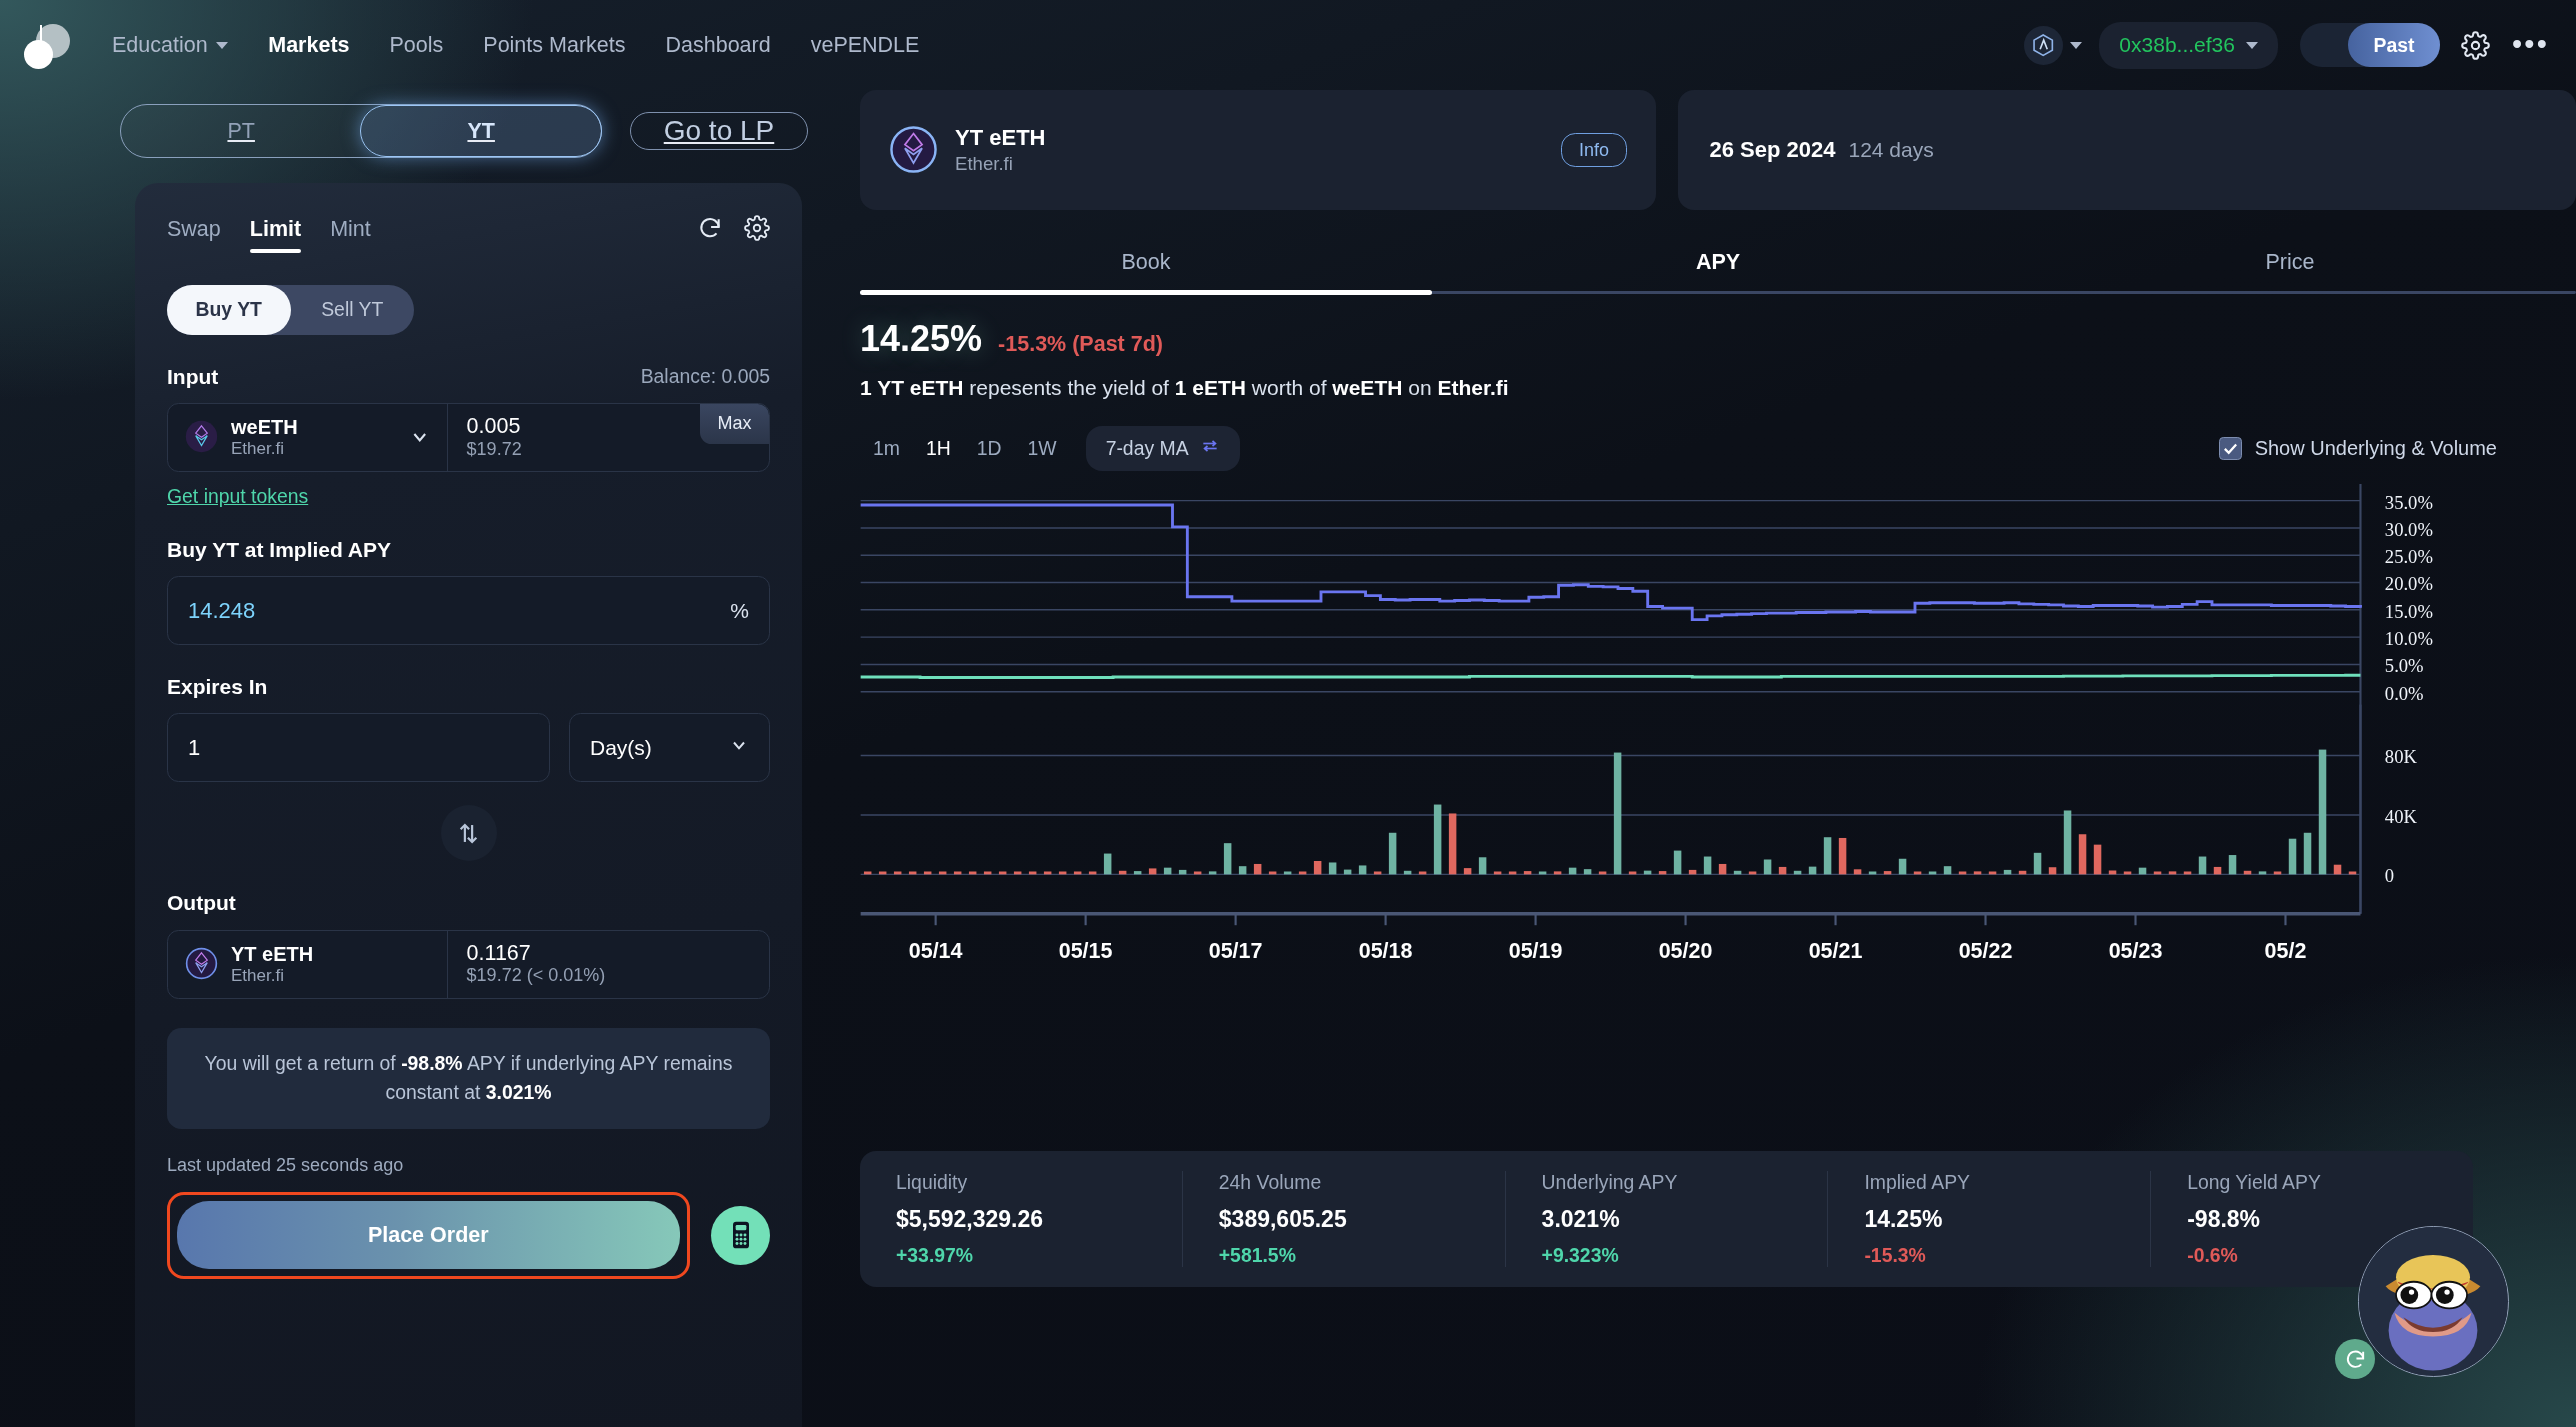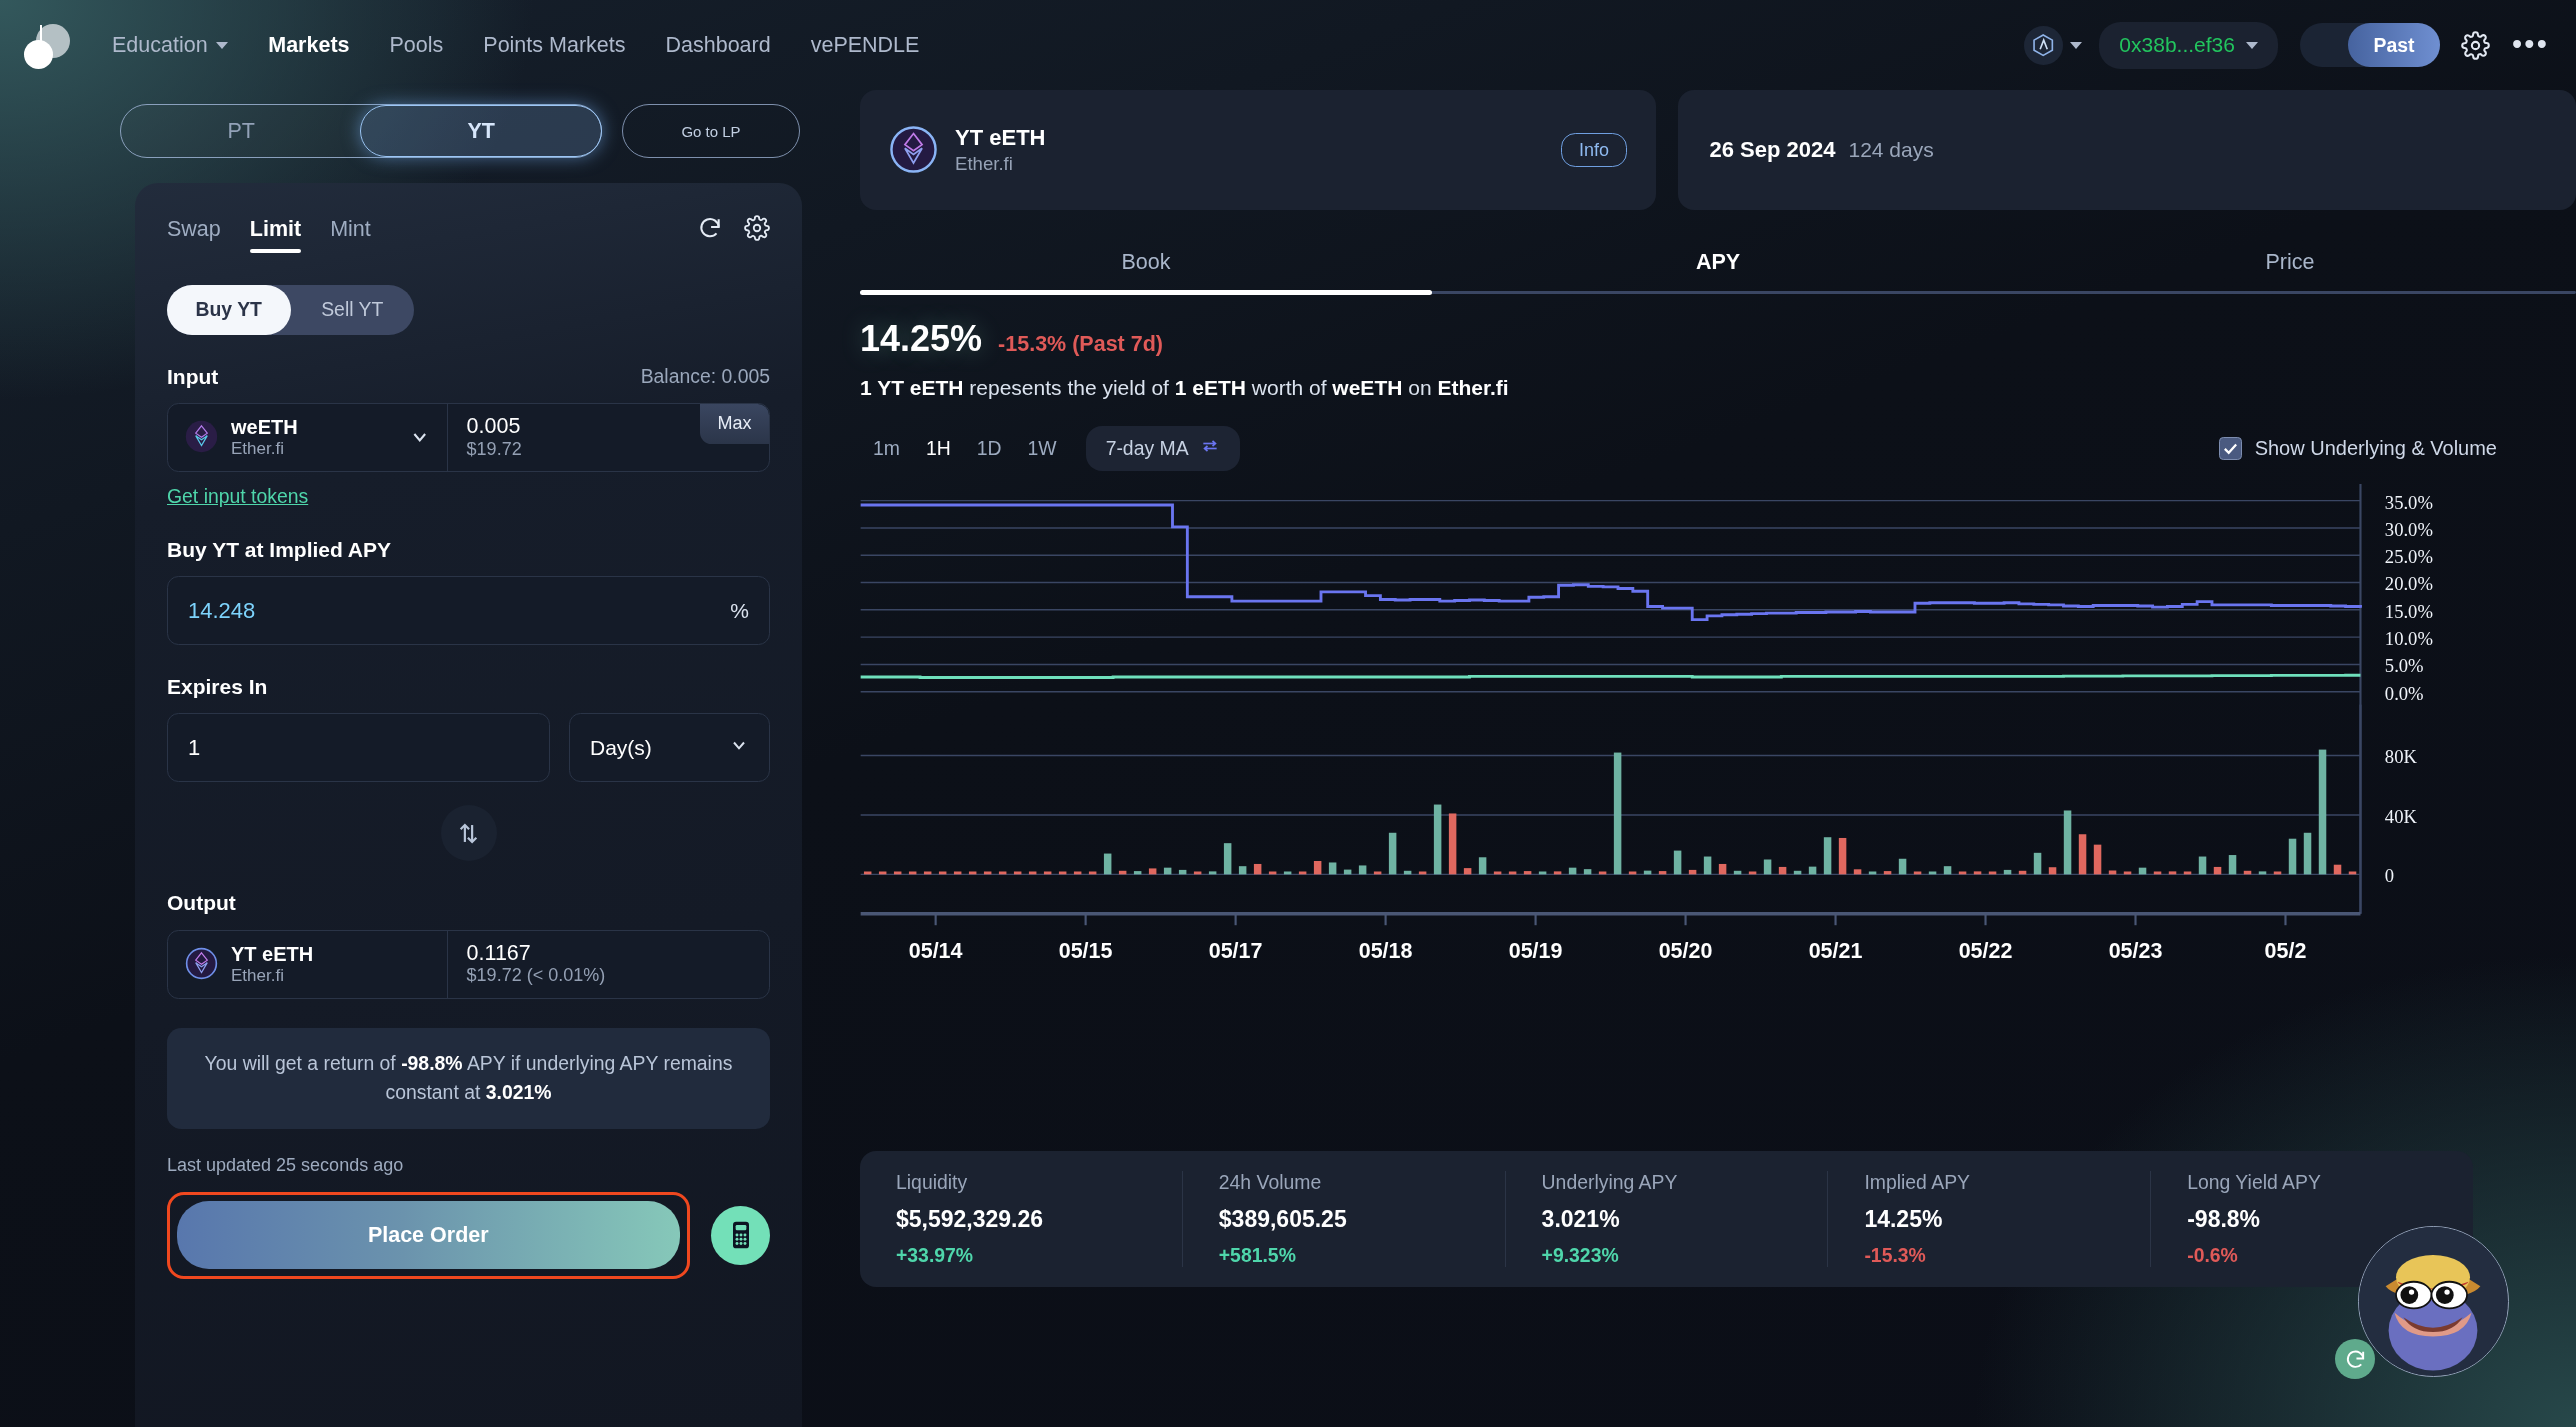--- a/index.html
+++ b/index.html
@@ -66,37 +66,37 @@
     width: 92px; height: 44px; border-radius: 23px;
     background: linear-gradient(90deg,#46639f,#6f8fd1);
     display:flex; align-items:center; justify-content:center;
     font-size: 19.4px; color:#fff; font-weight: bold;
   }
   .hdr-icon { margin-left: 21.5px; cursor: pointer; display:flex; align-items:center; }
   .dots { font-size: 29px; color: #dfe5ef; letter-spacing: 2.2px; line-height: 0.4; }
 
   
   #left-col { position: absolute; left: 0; top: 90px; width: 824px; height: 1337px; }
-  #ptyt-row { position:absolute; left: 120px; top: 14.3px; display:flex; align-items:center; gap: 20px; }
+  #ptyt-row { position:absolute; left: 120px; top: 14.3px; display:flex; align-items:center; gap: 28px; text-decoration: underline; }
   .ptyt-group {
     width: 482px; height: 54px; border-radius: 29px; border: 1.4px solid #8aa0bd;
     display: flex; align-items: center; position: relative; background: rgba(255,255,255,0.02);
   }
   .ptyt-seg {
     flex: 1; height: 100%; display: flex; align-items: center; justify-content: center;
     font-size: 21.5px; color: #93a2b8; cursor: pointer; border-radius: 29px;
   }
   .ptyt-seg.active {
     color: #d7e6fb; background: rgba(118,160,214,0.22);
     border: 1.4px solid #9cc6f5; box-shadow: 0 0 18.6px rgba(120,175,240,0.55);
     margin: -1.4px; font-weight: bold;
   }
   .golp-btn {
-    width: 178px; height: 54px; border-radius: 29px; border: 1.4px solid #7e90ad;
-    display:flex; align-items:center; justify-content:center; font-size: 15px;
+    width: 178px; height: 38px; border-radius: 29px; border: 1.4px solid #7e90ad;
+    display:flex; align-items:center; justify-content:center; font-size: 28px;
     color: #c2cfe2; cursor: pointer;
   }
 
   #swap-card {
     position: absolute; left: 135px; top: 93px; width: 667px; height: 1244px;
     background: linear-gradient(170deg, #222c3c 0%, #161d2a 24%, #121722 100%);
     border-radius: 23px 23px 0 0;
     padding: 0 32px;
   }
   .card-tabs { display:flex; align-items:center; padding-top: 32px; }

